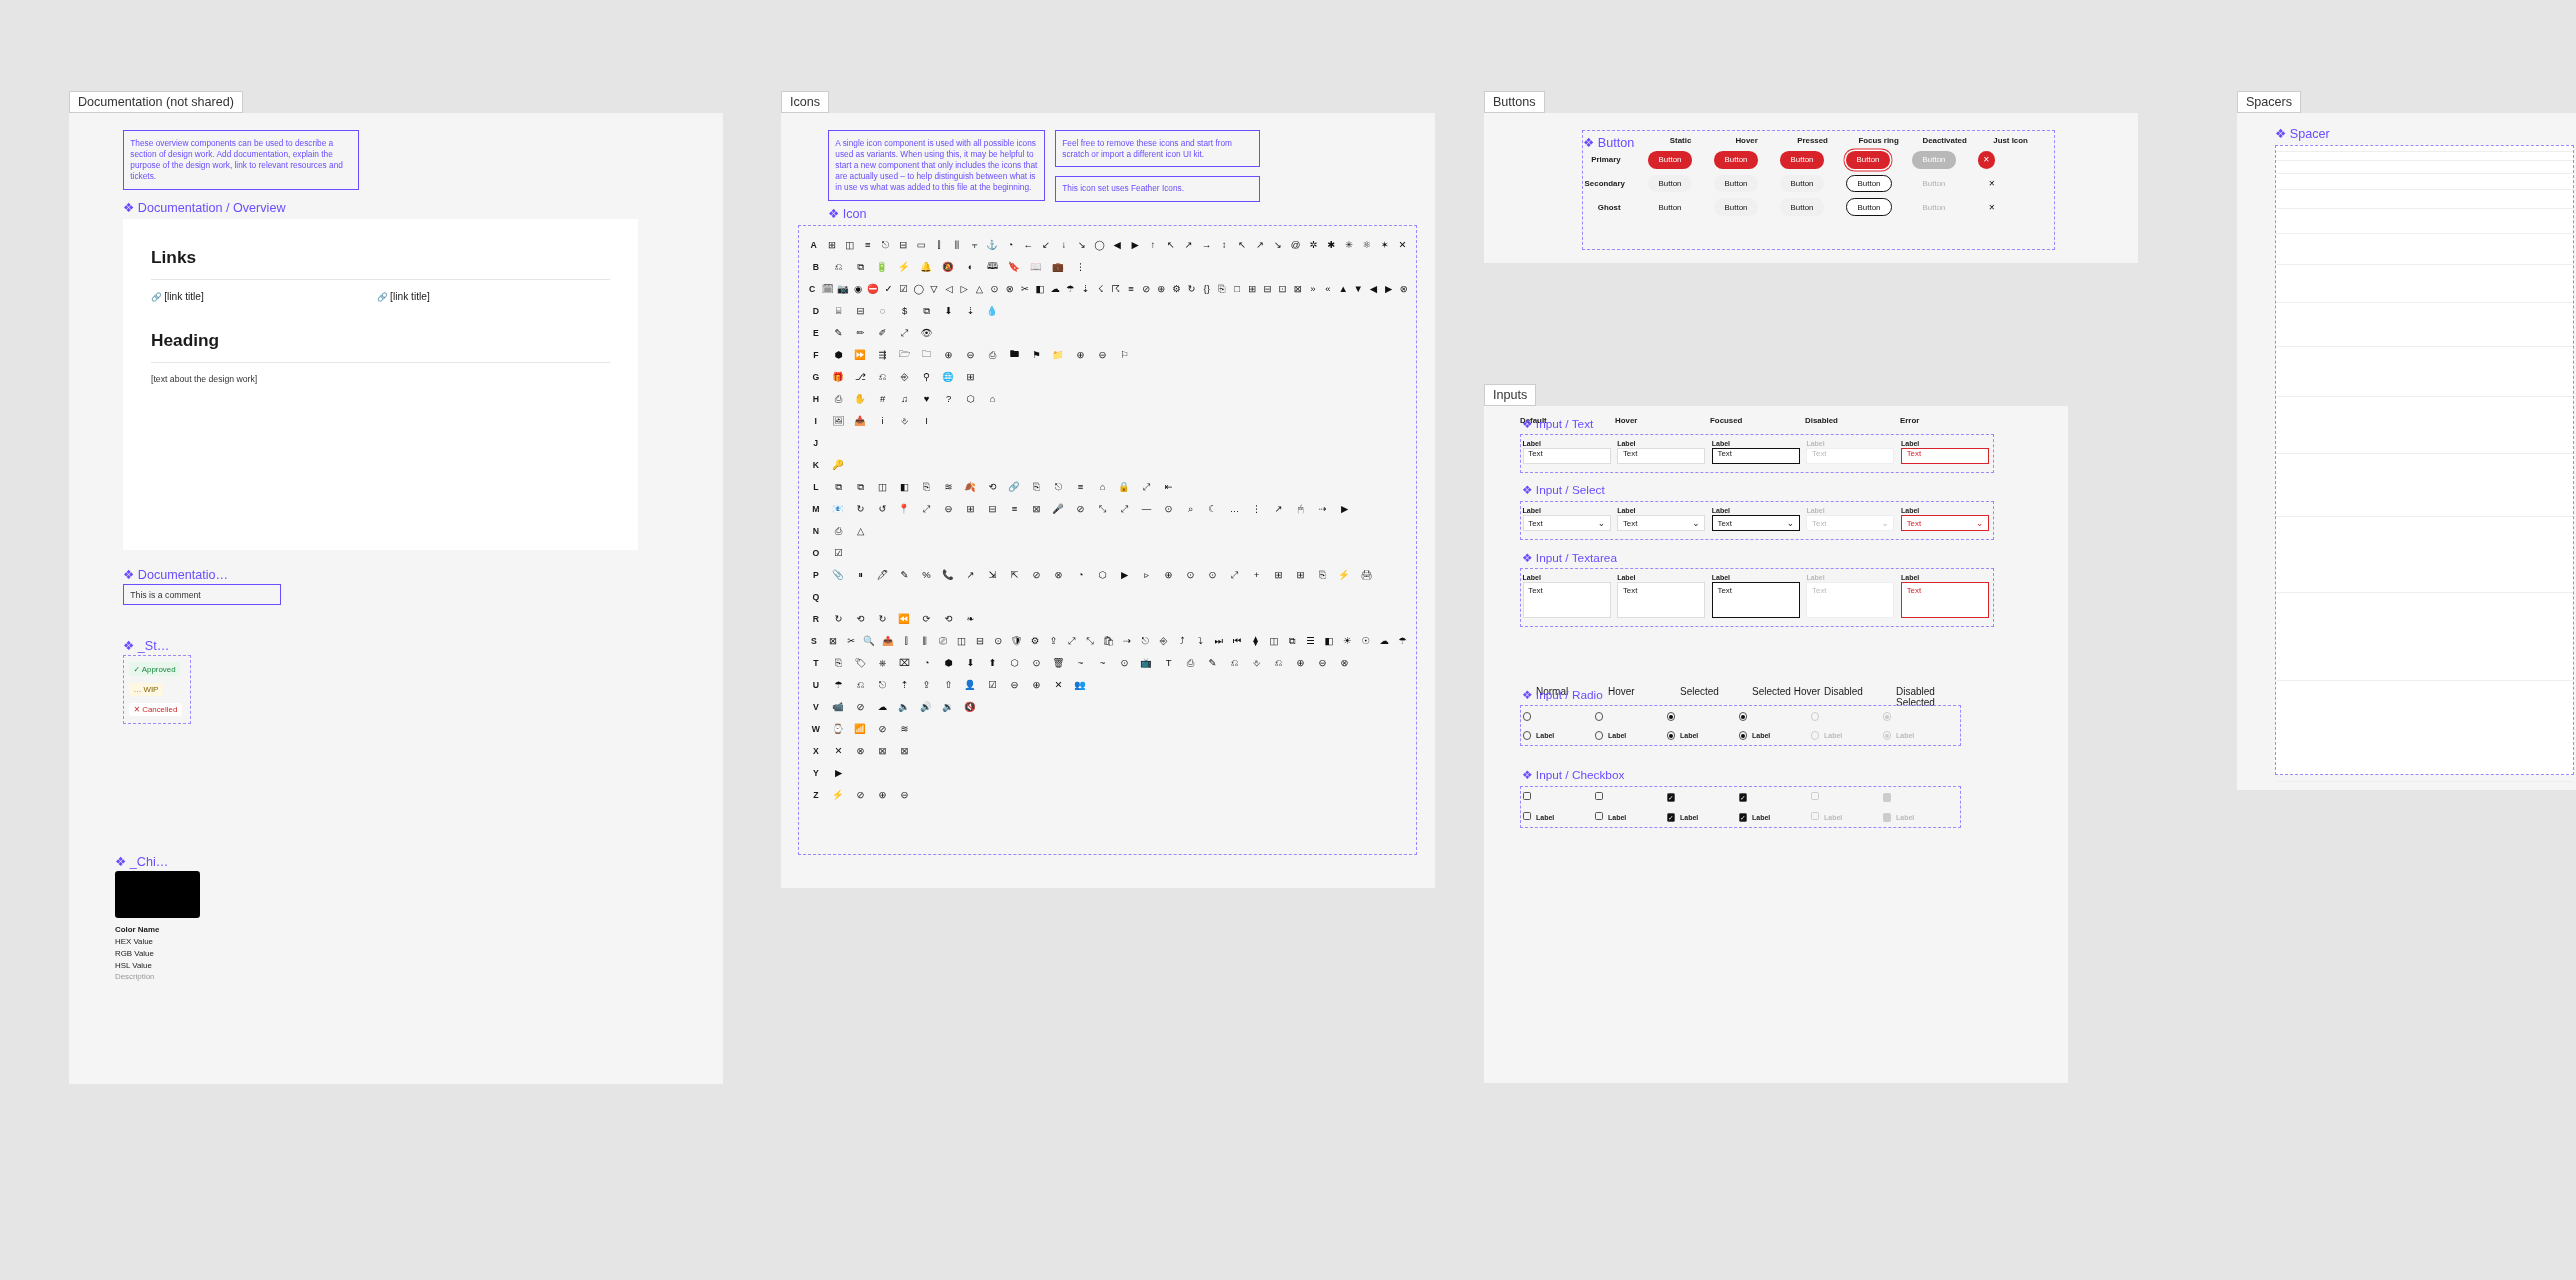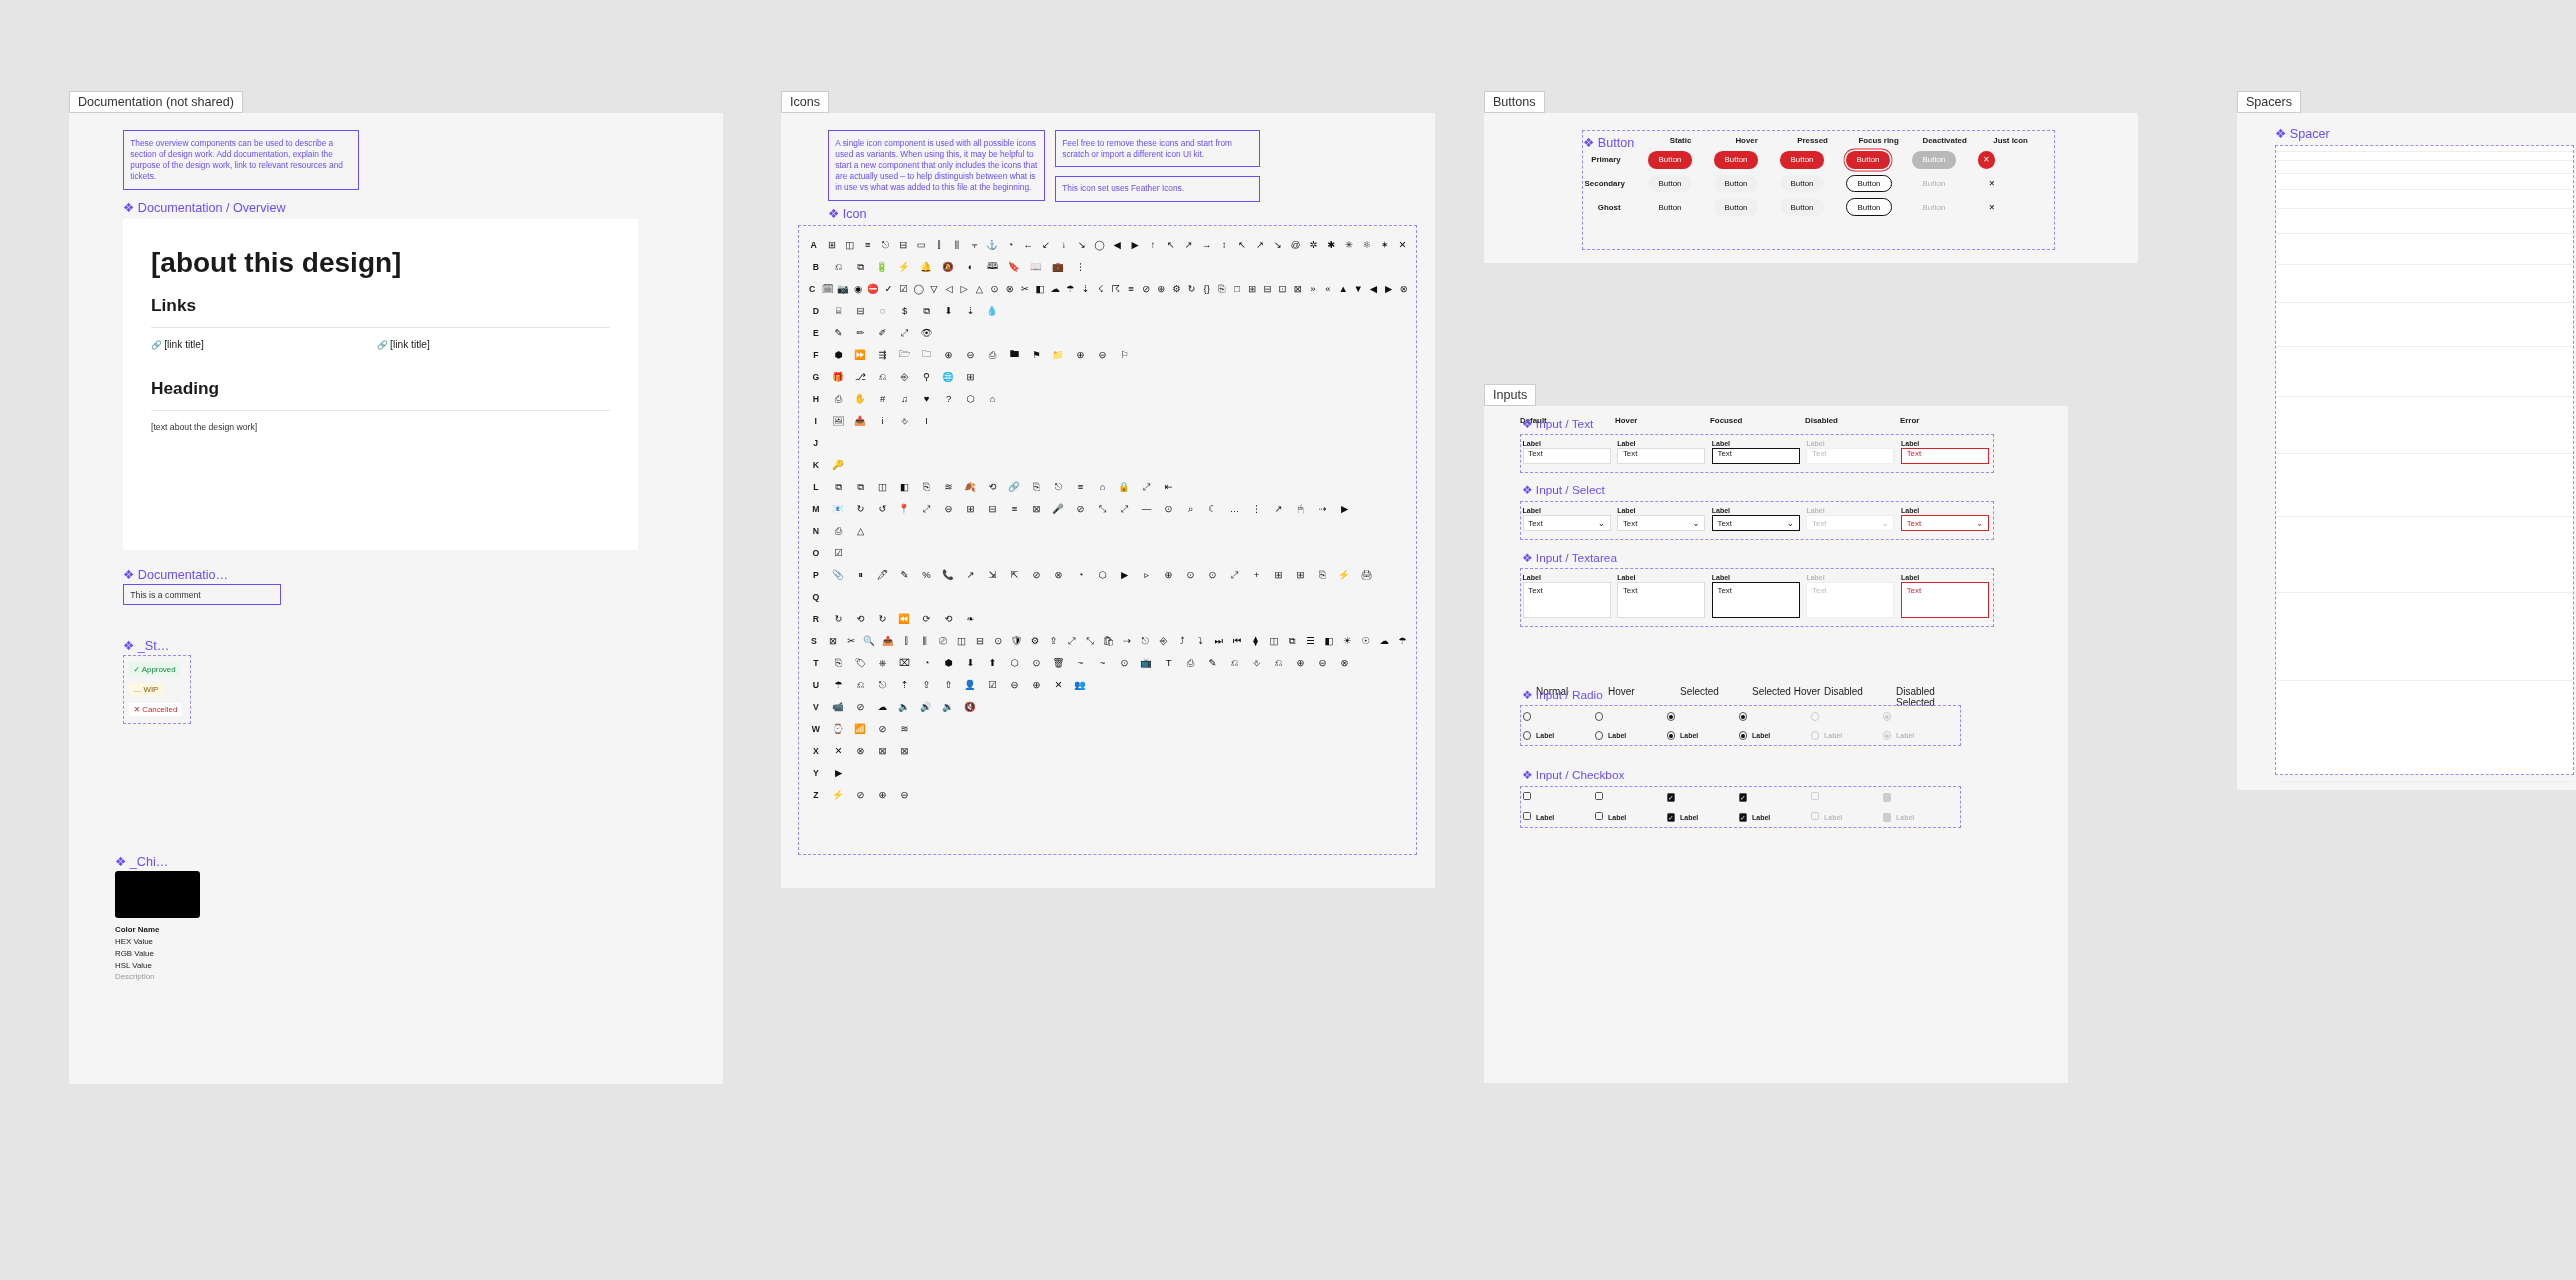--- a/index.html
+++ b/index.html
@@ -150,21 +150,20 @@
 </head>
 <body>
 
 <div class="frame" id="doc-frame">
   <div class="frame-label">Documentation (not shared)</div>
 
   <div id="doc-note1" class="note">These overview components can be used to describe a section of design work. Add documentation, explain the purpose of the design work, link to relevant resources and tickets.</div>
   <div id="doc-overview-lbl" class="purple-label">Documentation / Overview</div>
 
   <div class="doc-card">
-    <div class="doc-title">[about this design]</div>
     <div class="doc-h2">Links</div>
     <hr class="doc-hr">
     <div class="doc-links">
       <span>[link title]</span>
       <span>[link title]</span>
     </div>
     <div class="doc-h2">Heading</div>
     <hr class="doc-hr">
     <div class="doc-body">[text about the design work]</div>
   </div>

